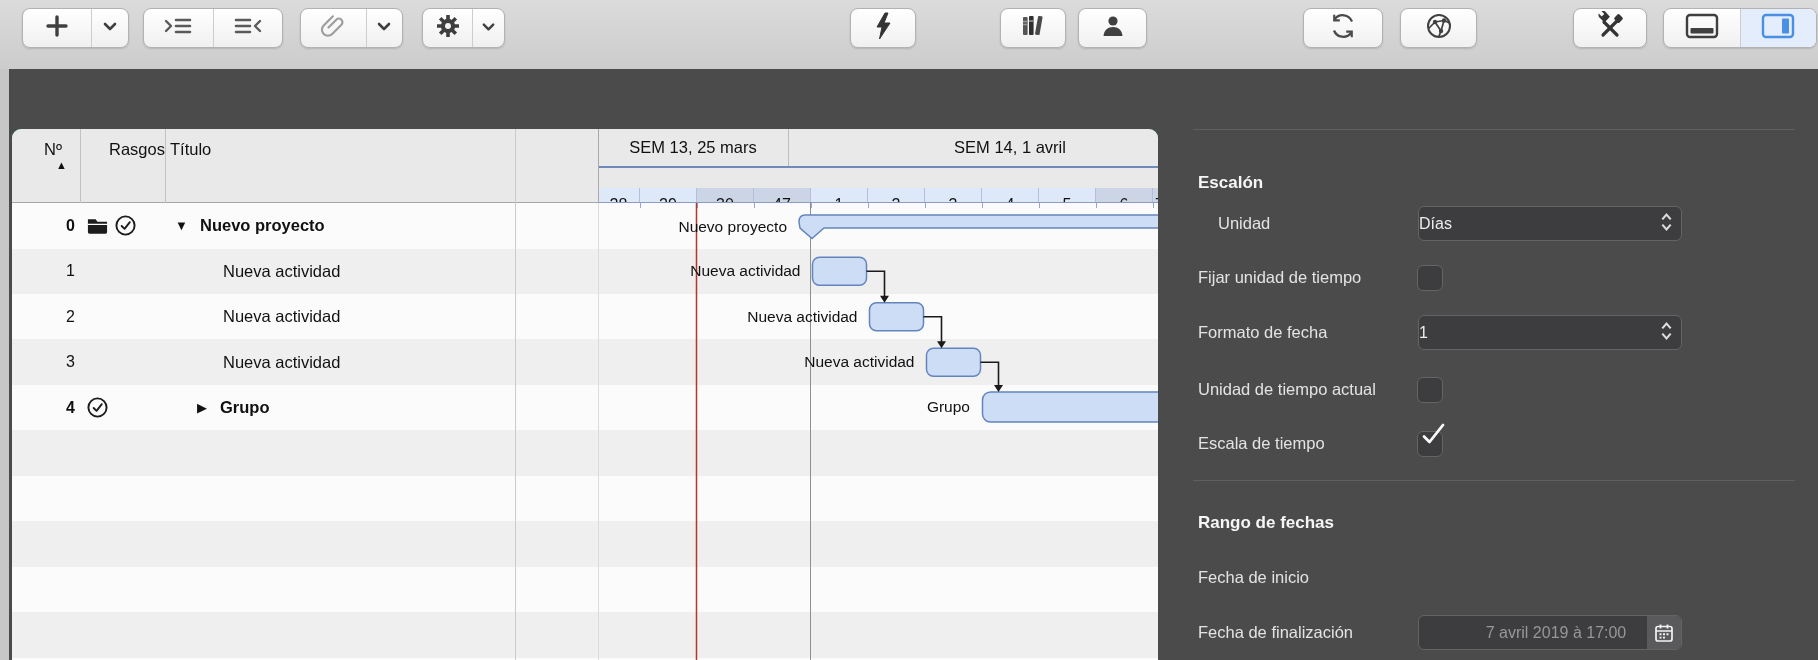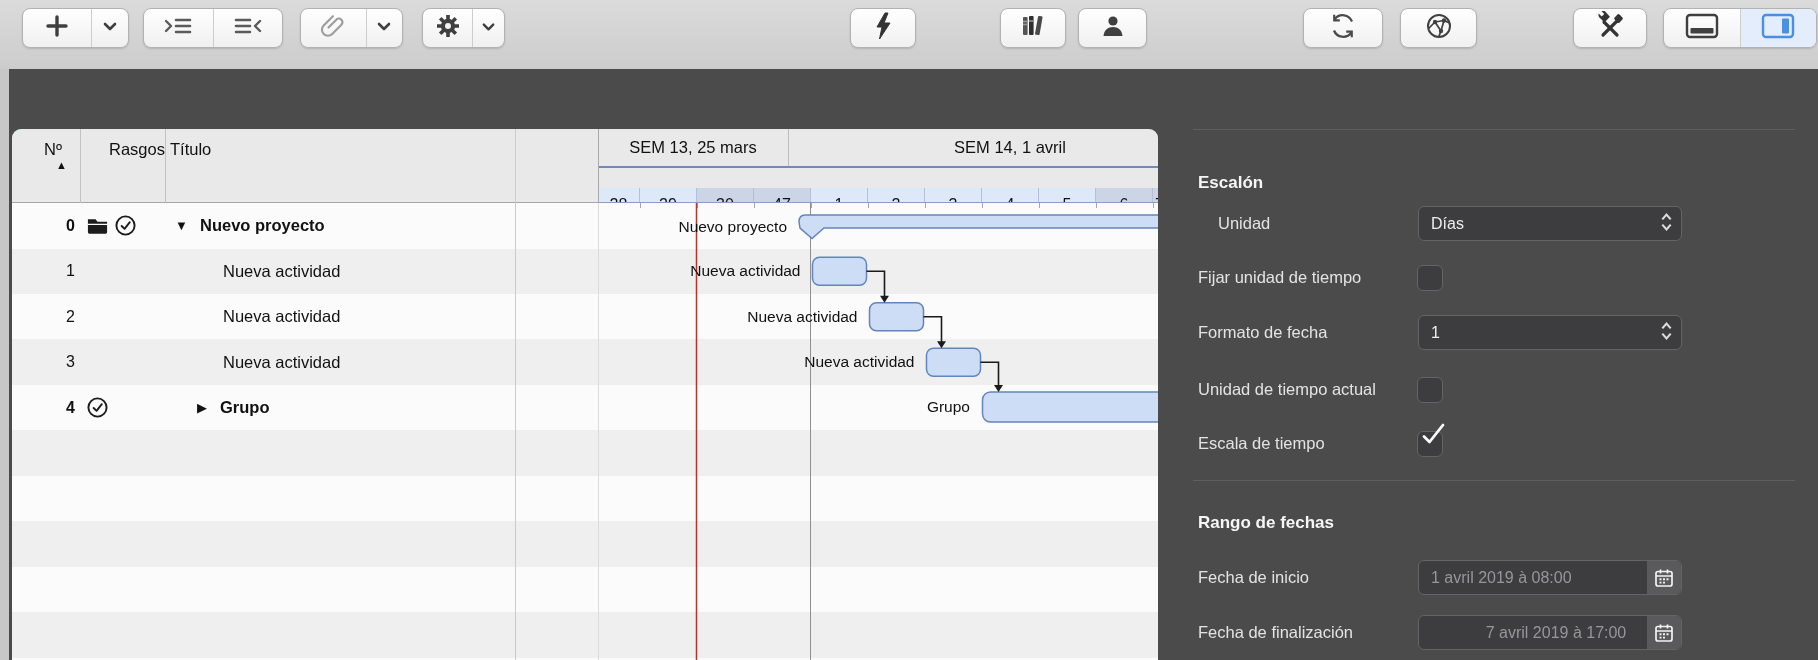--- a/index.html
+++ b/index.html
@@ -53,21 +53,21 @@
   .row-title{position:absolute;top:0;height:45.5px;display:flex;align-items:center;font-size:16.5px;color:#111;white-space:nowrap;}
   .row-title.bold{font-weight:bold;}
   .bar-label{position:absolute;height:22px;line-height:22px;font-size:15.5px;color:#111;white-space:nowrap;}
   
   #inspector{position:absolute;left:1168px;top:129px;width:650px;height:531px;background:#4b4b4b;overflow:hidden;}
   .ins-divider{position:absolute;left:25px;width:602px;height:1px;background:#5f5f5f;}
   .ins-header{position:absolute;left:30px;height:22px;font-size:17px;font-weight:bold;color:#f6f6f6;}
   .ins-label{position:absolute;left:30px;height:20px;font-size:16.5px;color:#e3e3e3;white-space:nowrap;}
   .ins-select,.ins-date{position:absolute;left:250px;width:264px;height:35px;background:#3d3d3f;
         border:1px solid #646467;border-radius:6px;box-sizing:border-box;display:flex;align-items:center;}
-  .ins-select .val{padding-left:12px;font-size:16px;color:#ededed;}
+  .ins-select .val{padding-left:0;font-size:16px;color:#ededed;}
   .ins-date .val{padding-left:12px;font-size:16px;color:#97979b;}
   .stepper{position:absolute;right:8px;top:50%;transform:translateY(-50%);}
   .cal-btn{position:absolute;right:0;top:0;width:34px;height:33px;background:#5a5a5c;
            border-radius:0 5px 5px 0;display:flex;align-items:center;justify-content:center;}
   .ins-check{position:absolute;left:249px;width:26px;height:26px;background:#3d3d3f;
              border:1px solid #646467;border-radius:6px;box-sizing:border-box;}
   .ins-check svg{position:absolute;left:1px;top:-5px;overflow:visible;}
 </style>
 </head>
 <body>
@@ -380,30 +380,20 @@
       <div class="ins-label" style="top: 305px;">Escala de tiempo</div>
       <div class="ins-check" style="top: 302px;">
         <span style="position: absolute; left: -1px; top: -6px;">
           <svg width="28" height="28" viewBox="0 0 28 28" fill="none" stroke="#fafafa" stroke-width="2.8" stroke-linecap="round" stroke-linejoin="round">
             <path d="M6 15.5l5.5 5.5L25 4"></path>
           </svg>
         </span>
       </div>
       <div class="ins-header" style="top: 384px;">Rango de fechas</div>
       <div class="ins-label" style="top: 438.5px;">Fecha de inicio</div>
-      <div class="ins-date" style="top: 431px;">
-        <span class="val">1 avril 2019 à 08:00</span>
-        <span class="cal-btn">
-          <svg width="20" height="20" viewBox="0 0 20 20" fill="none" stroke="#f2f2f2" stroke-width="1.7">
-            <rect x="2" y="3.5" width="16" height="14.5" rx="2"></rect>
-            <path d="M2 8h16M6.5 1.5v4M13.5 1.5v4"></path>
-            <path d="M5.5 11.2h2M9 11.2h2M12.5 11.2h2M5.5 14.6h2M9 14.6h2" stroke-width="1.9"></path>
-          </svg>
-        </span>
-      </div>
       <div class="ins-label" style="top: 493.5px;">Fecha de finalización</div>
       <div class="ins-date" style="top: 486px; justify-content: center;">
         <span class="val">7 avril 2019 à 17:00</span>
         <span class="cal-btn">
           <svg width="20" height="20" viewBox="0 0 20 20" fill="none" stroke="#f2f2f2" stroke-width="1.7">
             <rect x="2" y="3.5" width="16" height="14.5" rx="2"></rect>
             <path d="M2 8h16M6.5 1.5v4M13.5 1.5v4"></path>
             <path d="M5.5 11.2h2M9 11.2h2M12.5 11.2h2M5.5 14.6h2M9 14.6h2" stroke-width="1.9"></path>
           </svg>
         </span>

